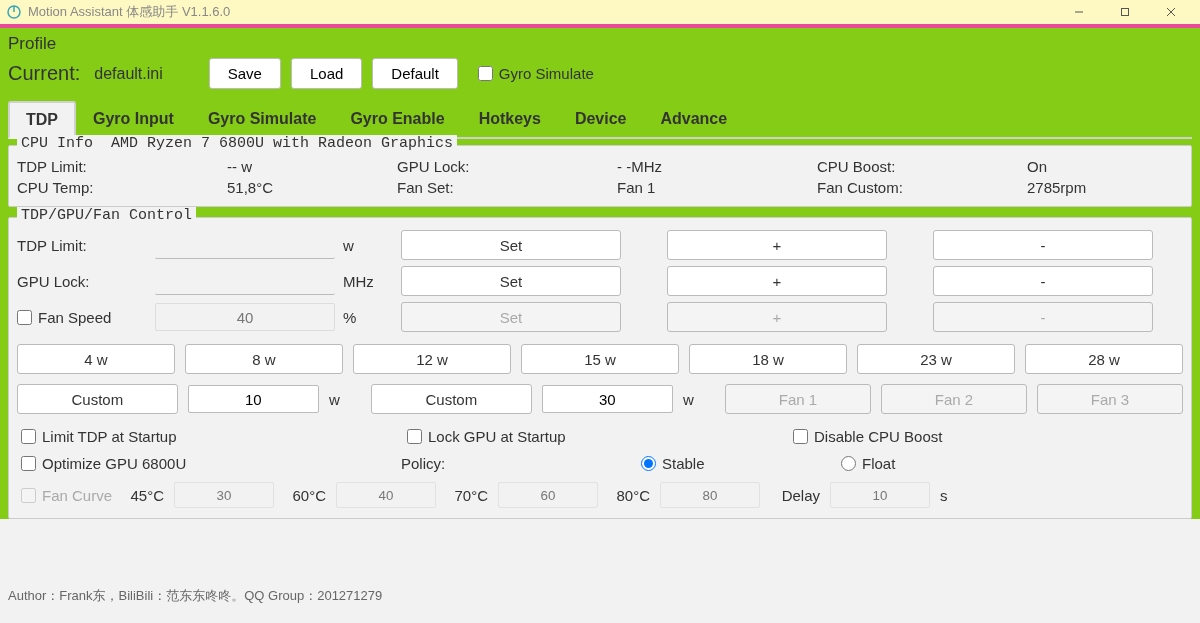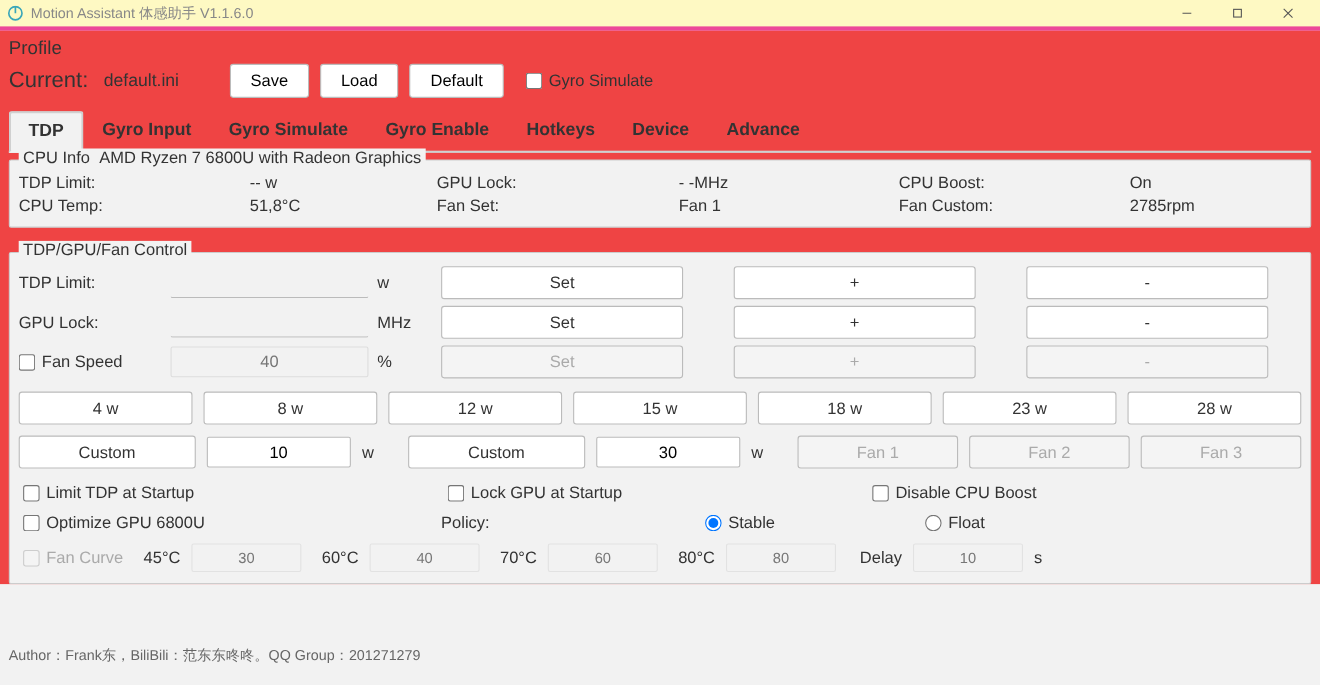--- a/index.html
+++ b/index.html
@@ -33,21 +33,21 @@
     display: flex;
     gap: 0;
   }
   .win-btn {
     width: 46px; height: 28px;
     display: flex; align-items: center; justify-content: center;
     color: #555;
   }
   .content {
     padding: 4px 8px 0 8px;
-    background: #ef4444;
+    background: #84cc16;
   }
   .profile-label {
     font-size: 17px;
     color: #333;
     margin: 2px 0 4px 0;
   }
   .profile-row {
     display: flex;
     align-items: center;
     gap: 10px;
@@ -106,20 +106,21 @@
     background: #f2f2f2;
   }
   .group-title {
     position: absolute;
     top: -11px;
     left: 8px;
     background: #f2f2f2;
     padding: 0 4px;
     font-size: 15px;
     color: #333;
+    font-family: Liberation Mono, monospace;
   }
   .cpu-grid {
     display: grid;
     grid-template-columns: 210px 170px 220px 200px 210px 160px;
     row-gap: 4px;
     font-size: 15px;
     margin-top: 6px;
   }
   .ctrl-row {
     display: grid;
@@ -290,21 +291,21 @@
 
       <span>CPU Temp:</span>
       <span>51,8°C</span>
       <span>Fan Set:</span>
       <span>Fan 1</span>
       <span>Fan Custom:</span>
       <span>2785rpm</span>
     </div>
   </div>
 
-  <div class="group" style="margin-top:22px;">
+  <div class="group" style="margin-top:10px;">
     <div class="group-title">TDP/GPU/Fan Control</div>
 
     <div class="ctrl-row">
       <span>TDP Limit:</span>
       <input class="textbox" style="text-align: left; border-top: none; border-left: none; border-right: none; background: transparent;" value="">
       <span class="unit-lbl">w</span>
       <div class="wide-btn">Set</div>
       <span></span>
       <div class="wide-btn">+</div>
       <span></span>

